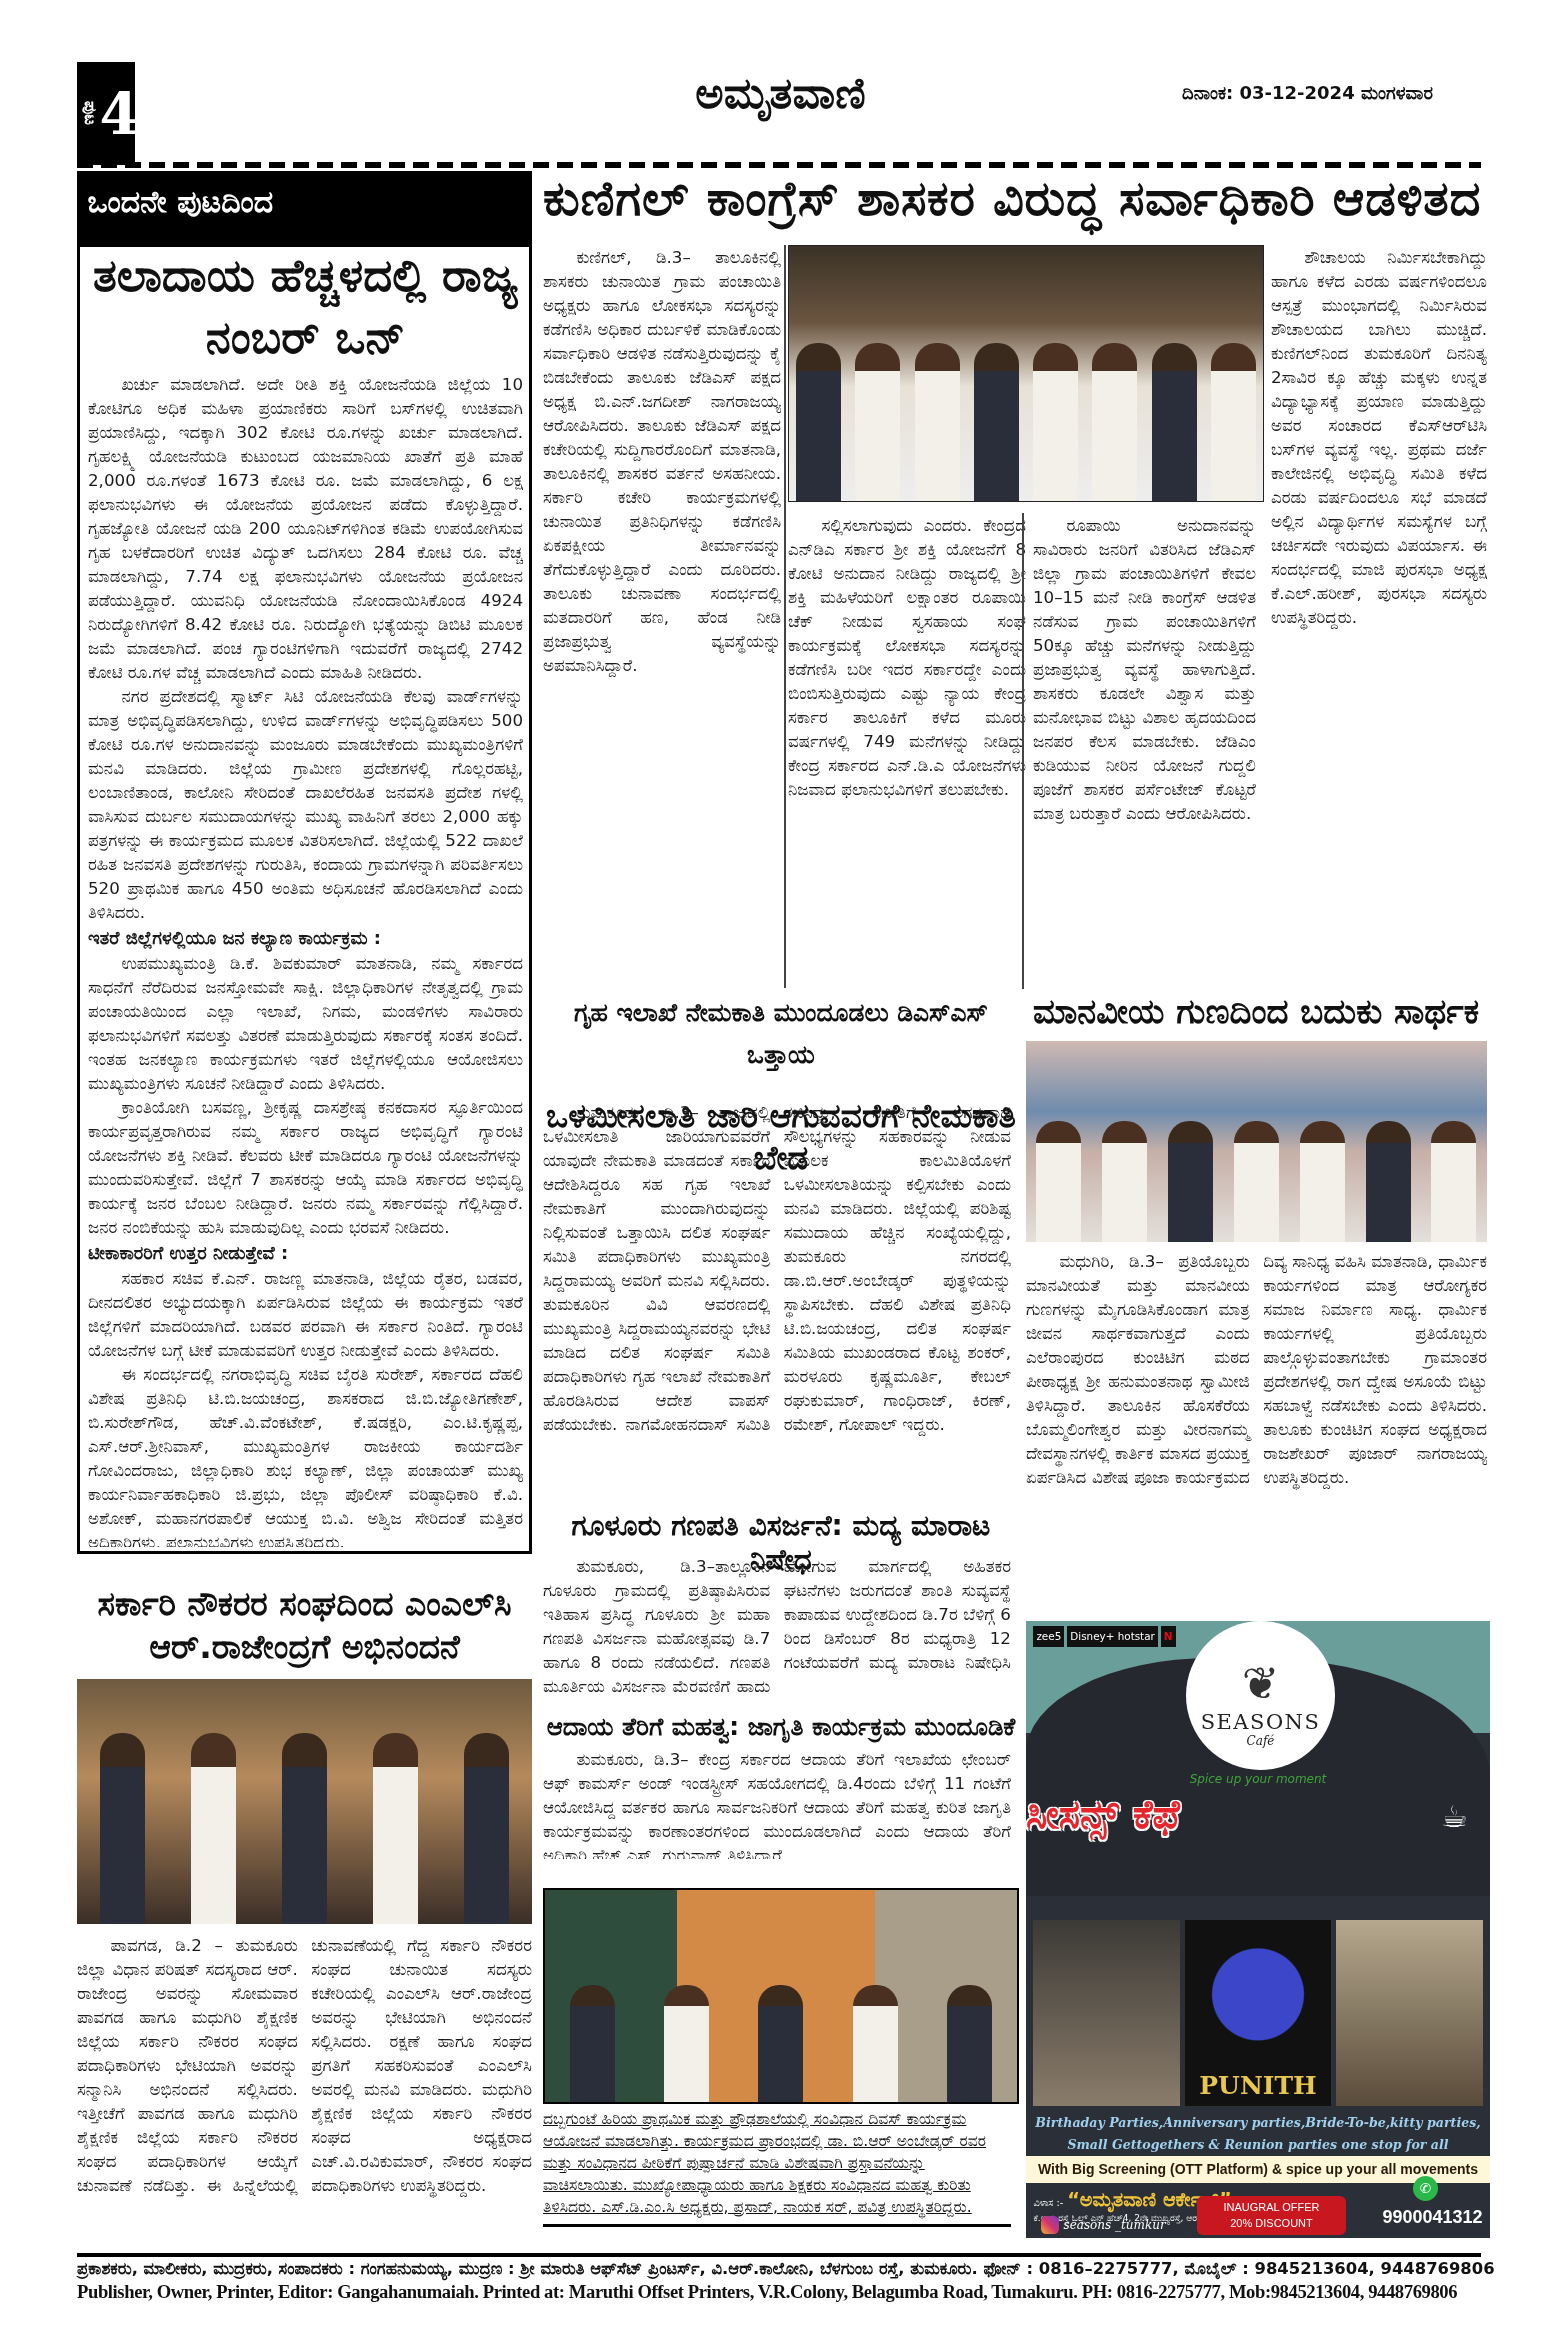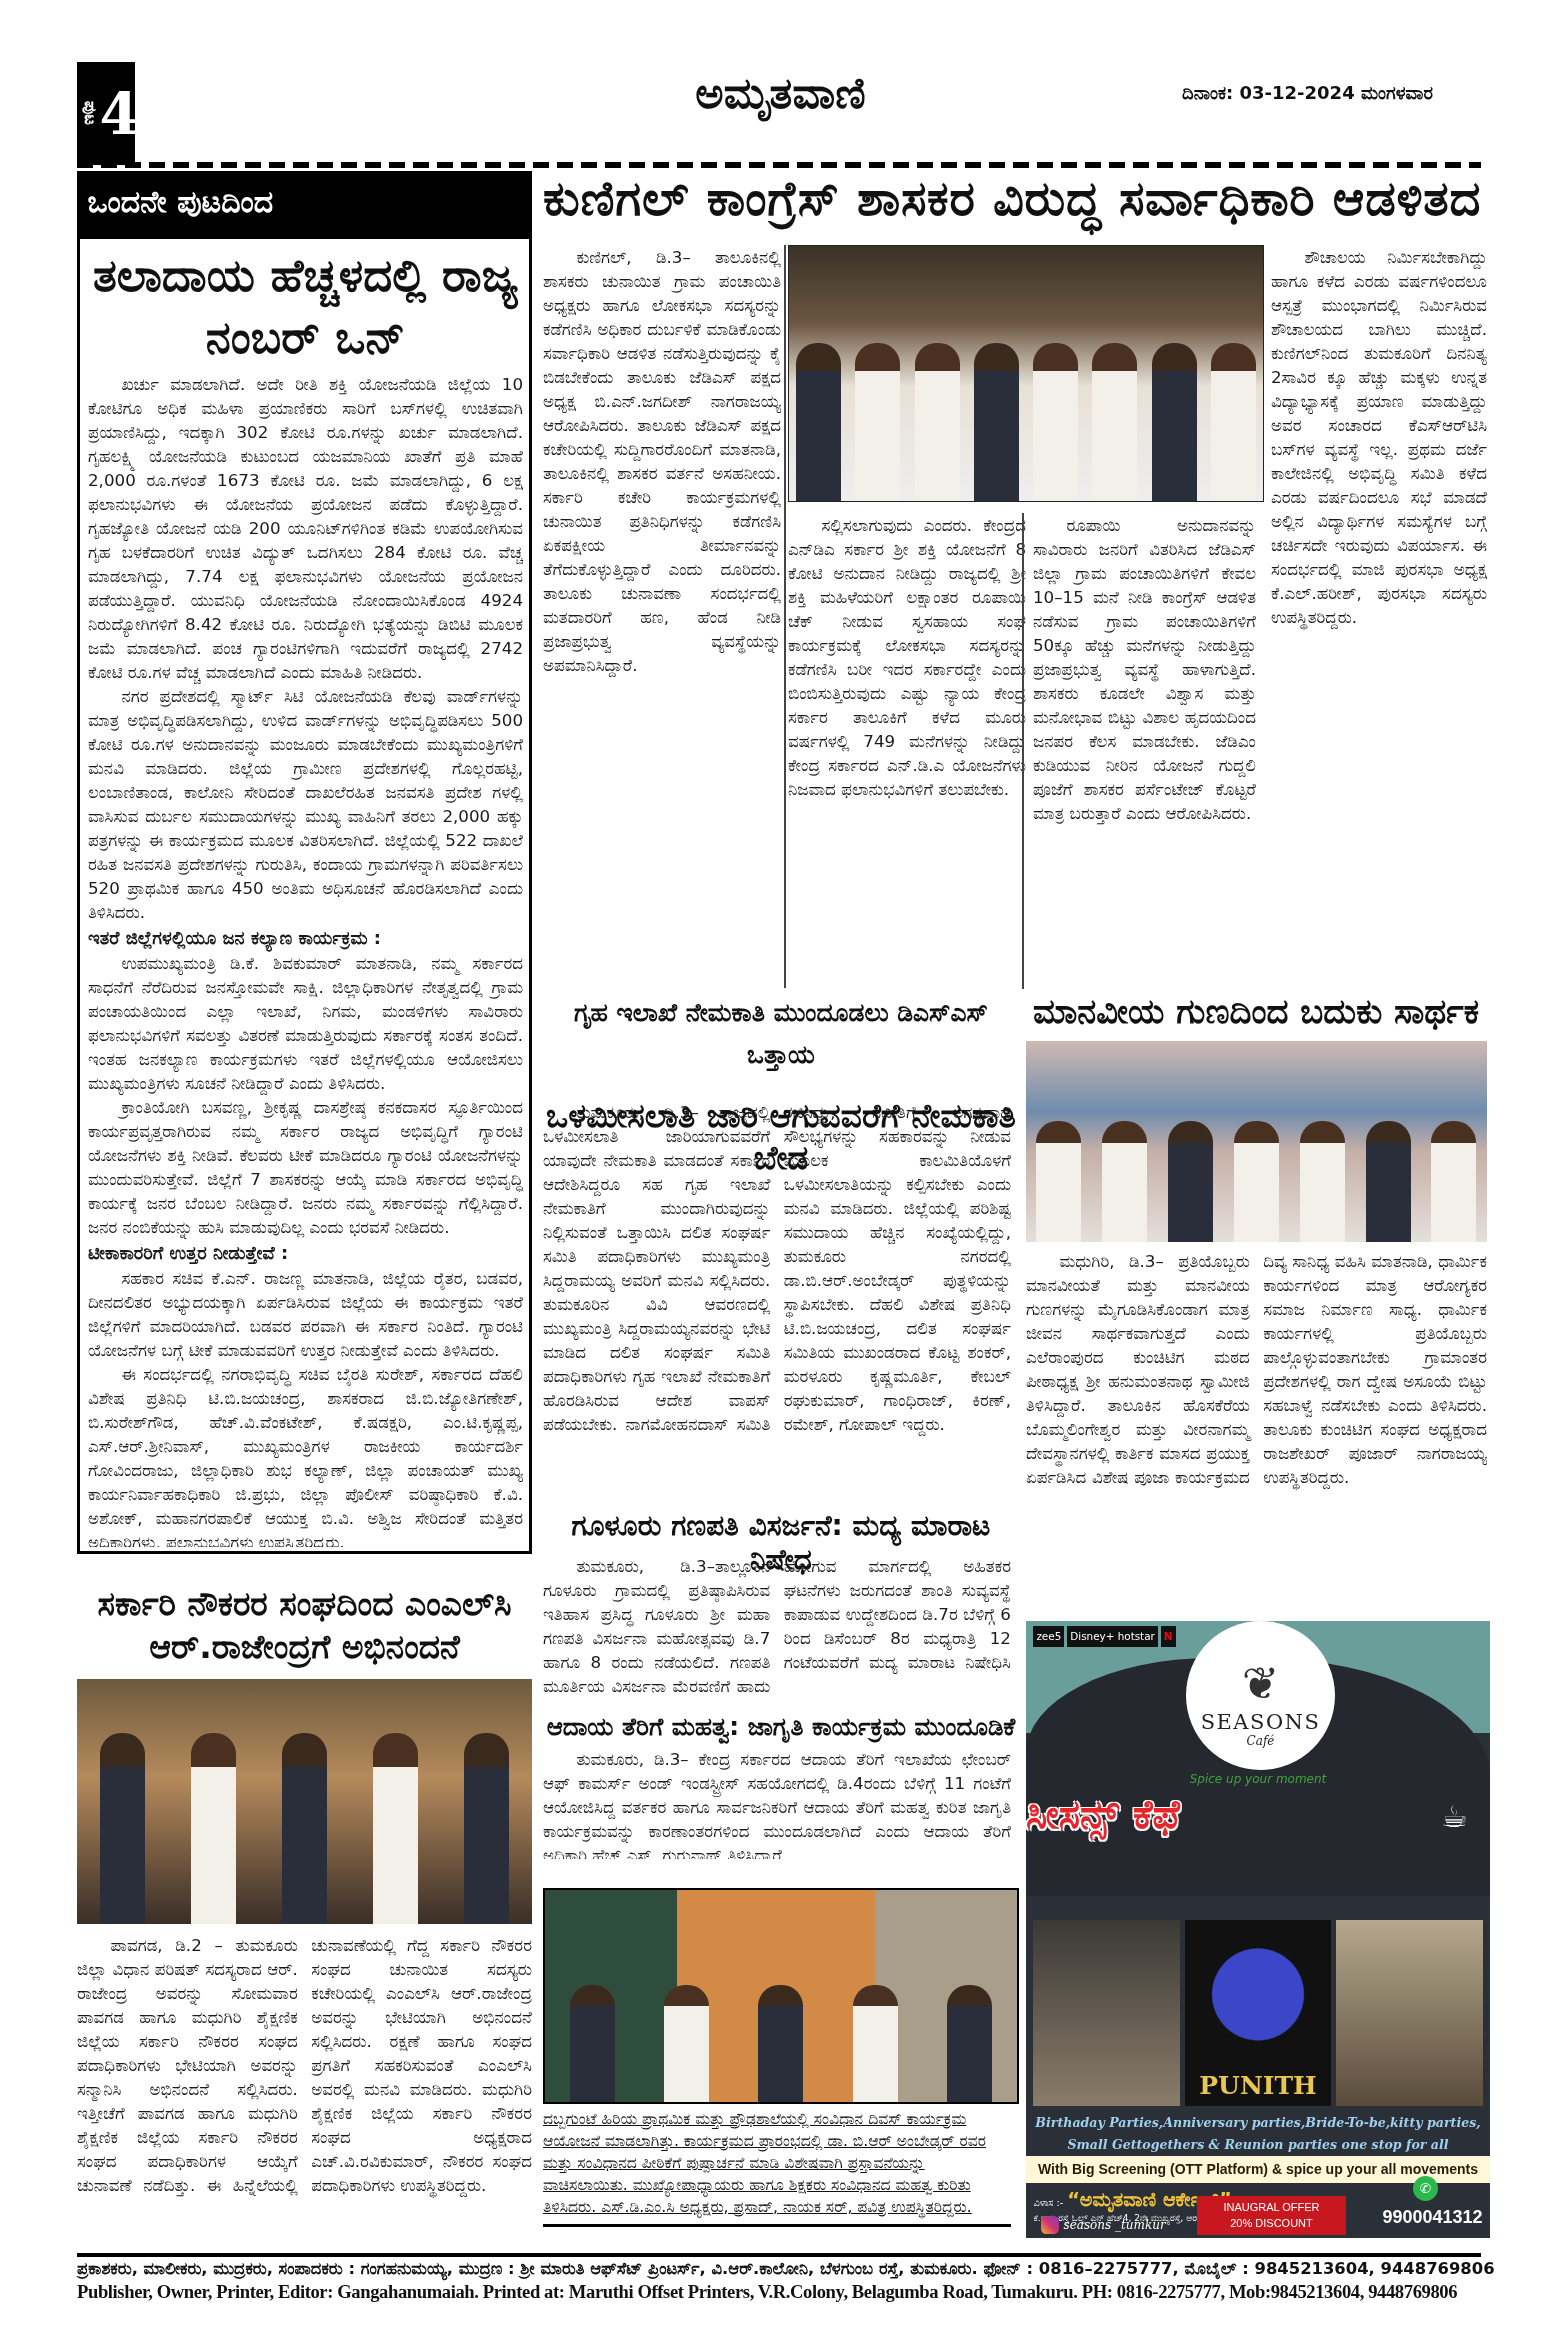--- a/index.html
+++ b/index.html
@@ -12,21 +12,21 @@
   #page-badge { left: 77px; top: 62px; width: 58px; height: 103px; background: #000; color: #fff; display: flex; align-items: center; }
   #page-badge .pg-word { font-size: 16.4px; writing-mode: vertical-rl; line-height: 1; margin-left: 4.5px; font-weight: bold; }
   #page-badge .pg-num { font-family: "DejaVu Serif", serif; font-size: 57px; font-weight: bold; margin-left: 1.5px; }
   #masthead-title { left: 654px; top: 68px; width: 253px; text-align: center; font-size: 43px; font-weight: bold; }
   #masthead-date { left: 1182px; top: 82px; font-size: 18px; font-weight: bold; }
   #dash-rule { left: 77px; top: 162px; width: 1404px; height: 6px;
     background: repeating-linear-gradient(90deg, #000 0 16.4px, transparent 16.4px 24px); }
 
   
   #left-box { left: 77px; top: 171px; width: 455px; height: 1383px; border: 3.7px solid #000; }
-  #left-box-header { left: 77px; top: 171px; width: 455px; height: 68px; background: #000; color: #fff; font-size: 30px; font-weight: bold; padding: 13.4px 10.4px; }
+  #left-box-header { left: 77px; top: 171px; width: 455px; height: 76px; background: #000; color: #fff; font-size: 30px; font-weight: bold; padding: 13.4px 10.4px; }
   #left-headline { left: 86px; top: 245px; width: 439px; text-align: center; font-size: 45px; font-weight: bold; line-height: 62px; }
   .body-text { font-size: 16.7px; line-height: 24px; text-align: justify; color: #1a1a1a; }
   .body-text p { text-indent: 2em; }
   .subhead { font-weight: bold; font-size: 18px; margin: 1.5px 0; }
   #left-body { left: 88px; top: 372px; width: 435px; height: 1175px; overflow: hidden; }
 
   
   #main-headline { left: 543px; top: 170px; width: 941px; height: 74px; font-size: 48px; font-weight: bold; letter-spacing: 0.7px; white-space: nowrap; overflow: hidden; }
 
   #kunigal-col1 { left: 543px; top: 245px; width: 238px; height: 743px; overflow: hidden; }
@@ -76,21 +76,21 @@
   #ad .ad-photos .p2 span { position: absolute; bottom: 6px; left: 0; right: 0; text-align: center; font-family: "DejaVu Serif", serif; color: #e9c650; font-weight: bold; font-size: 25px; }
   #ad .ad-photos .p3 { background: linear-gradient(180deg,#b5a88e,#5a4c3a); }
   #ad .ad-en-desc { position: absolute; left: 0; right: 0; top: 491px; text-align: center; color: #9fd0ee; font-family: "DejaVu Serif", serif; font-style: italic; font-weight: bold; font-size: 12.6px; line-height: 22px; }
   #ad .ad-screening { position: absolute; left: 0; right: 0; top: 535px; height: 27px; background: #fff7d8; color: #2b1a0a; text-align: center; font-weight: bold; font-size: 14px; line-height: 27px; font-family: "Liberation Sans", sans-serif; }
   #ad .ad-addr { position: absolute; left: 7.4px; top: 567px; color: #fff; }
   #ad .ad-addr .lbl { font-size: 9.7px; }
   #ad .ad-addr .venue { color: #f0c43a; font-size: 19.3px; font-weight: bold; }
   #ad .ad-addr .street { font-size: 9px; margin-top: 1.5px; }
   #ad .ad-insta { position: absolute; left: 15px; bottom: 4.5px; color: #fff; font-family: "DejaVu Serif", serif; font-style: italic; font-size: 12px; display: flex; align-items: center; gap: 4.5px; }
   #ad .ad-insta i { width: 18px; height: 18px; border-radius: 5.2px; background: linear-gradient(45deg,#f7b331,#d1346f,#7a3cc6); display: inline-block; }
-  #ad .ad-offer { position: absolute; left: 171px; bottom: 3px; width: 149px; height: 39px; background: #c8171e; color: #fff; text-align: center; font-size: 11px; line-height: 16.4px; padding-top: 3px; font-family: "Liberation Sans", sans-serif; }
+  #ad .ad-offer { position: absolute; left: 171px; bottom: 3px; width: 149px; height: 39px; background: #c8171e; color: #fff; text-align: center; font-size: 11px; line-height: 16.4px; padding-top: 3px; font-family: "Liberation Sans", sans-serif; border-radius: 6px; }
   #ad .ad-phone { position: absolute; right: 7.4px; bottom: 10.4px; color: #fff; font-size: 18px; font-weight: bold; font-family: "Liberation Sans", sans-serif; }
   #ad .ad-wa { position: absolute; right: 52px; bottom: 37px; width: 25px; height: 25px; border-radius: 50%; background: #2bb84a; color: #fff; text-align: center; line-height: 25px; font-size: 13.4px; }
 
   
   #sangha-headline { left: 77px; top: 1582px; width: 455px; text-align: center; font-size: 33px; font-weight: bold; line-height: 43px; }
   #sangha-photo { left: 77px; top: 1679px; width: 455px; height: 245px; background: linear-gradient(180deg,#6e5a3f 0%, #b58a5c 40%, #3a2e27 100%); overflow: hidden; }
   #sangha-body { left: 77px; top: 1933px; width: 455px; height: 294px; overflow: hidden; column-count: 2; column-gap: 13.4px; }
 
   
   #footer-rule { left: 77px; top: 2253px; width: 1404px; height: 3.7px; background: #000; }

